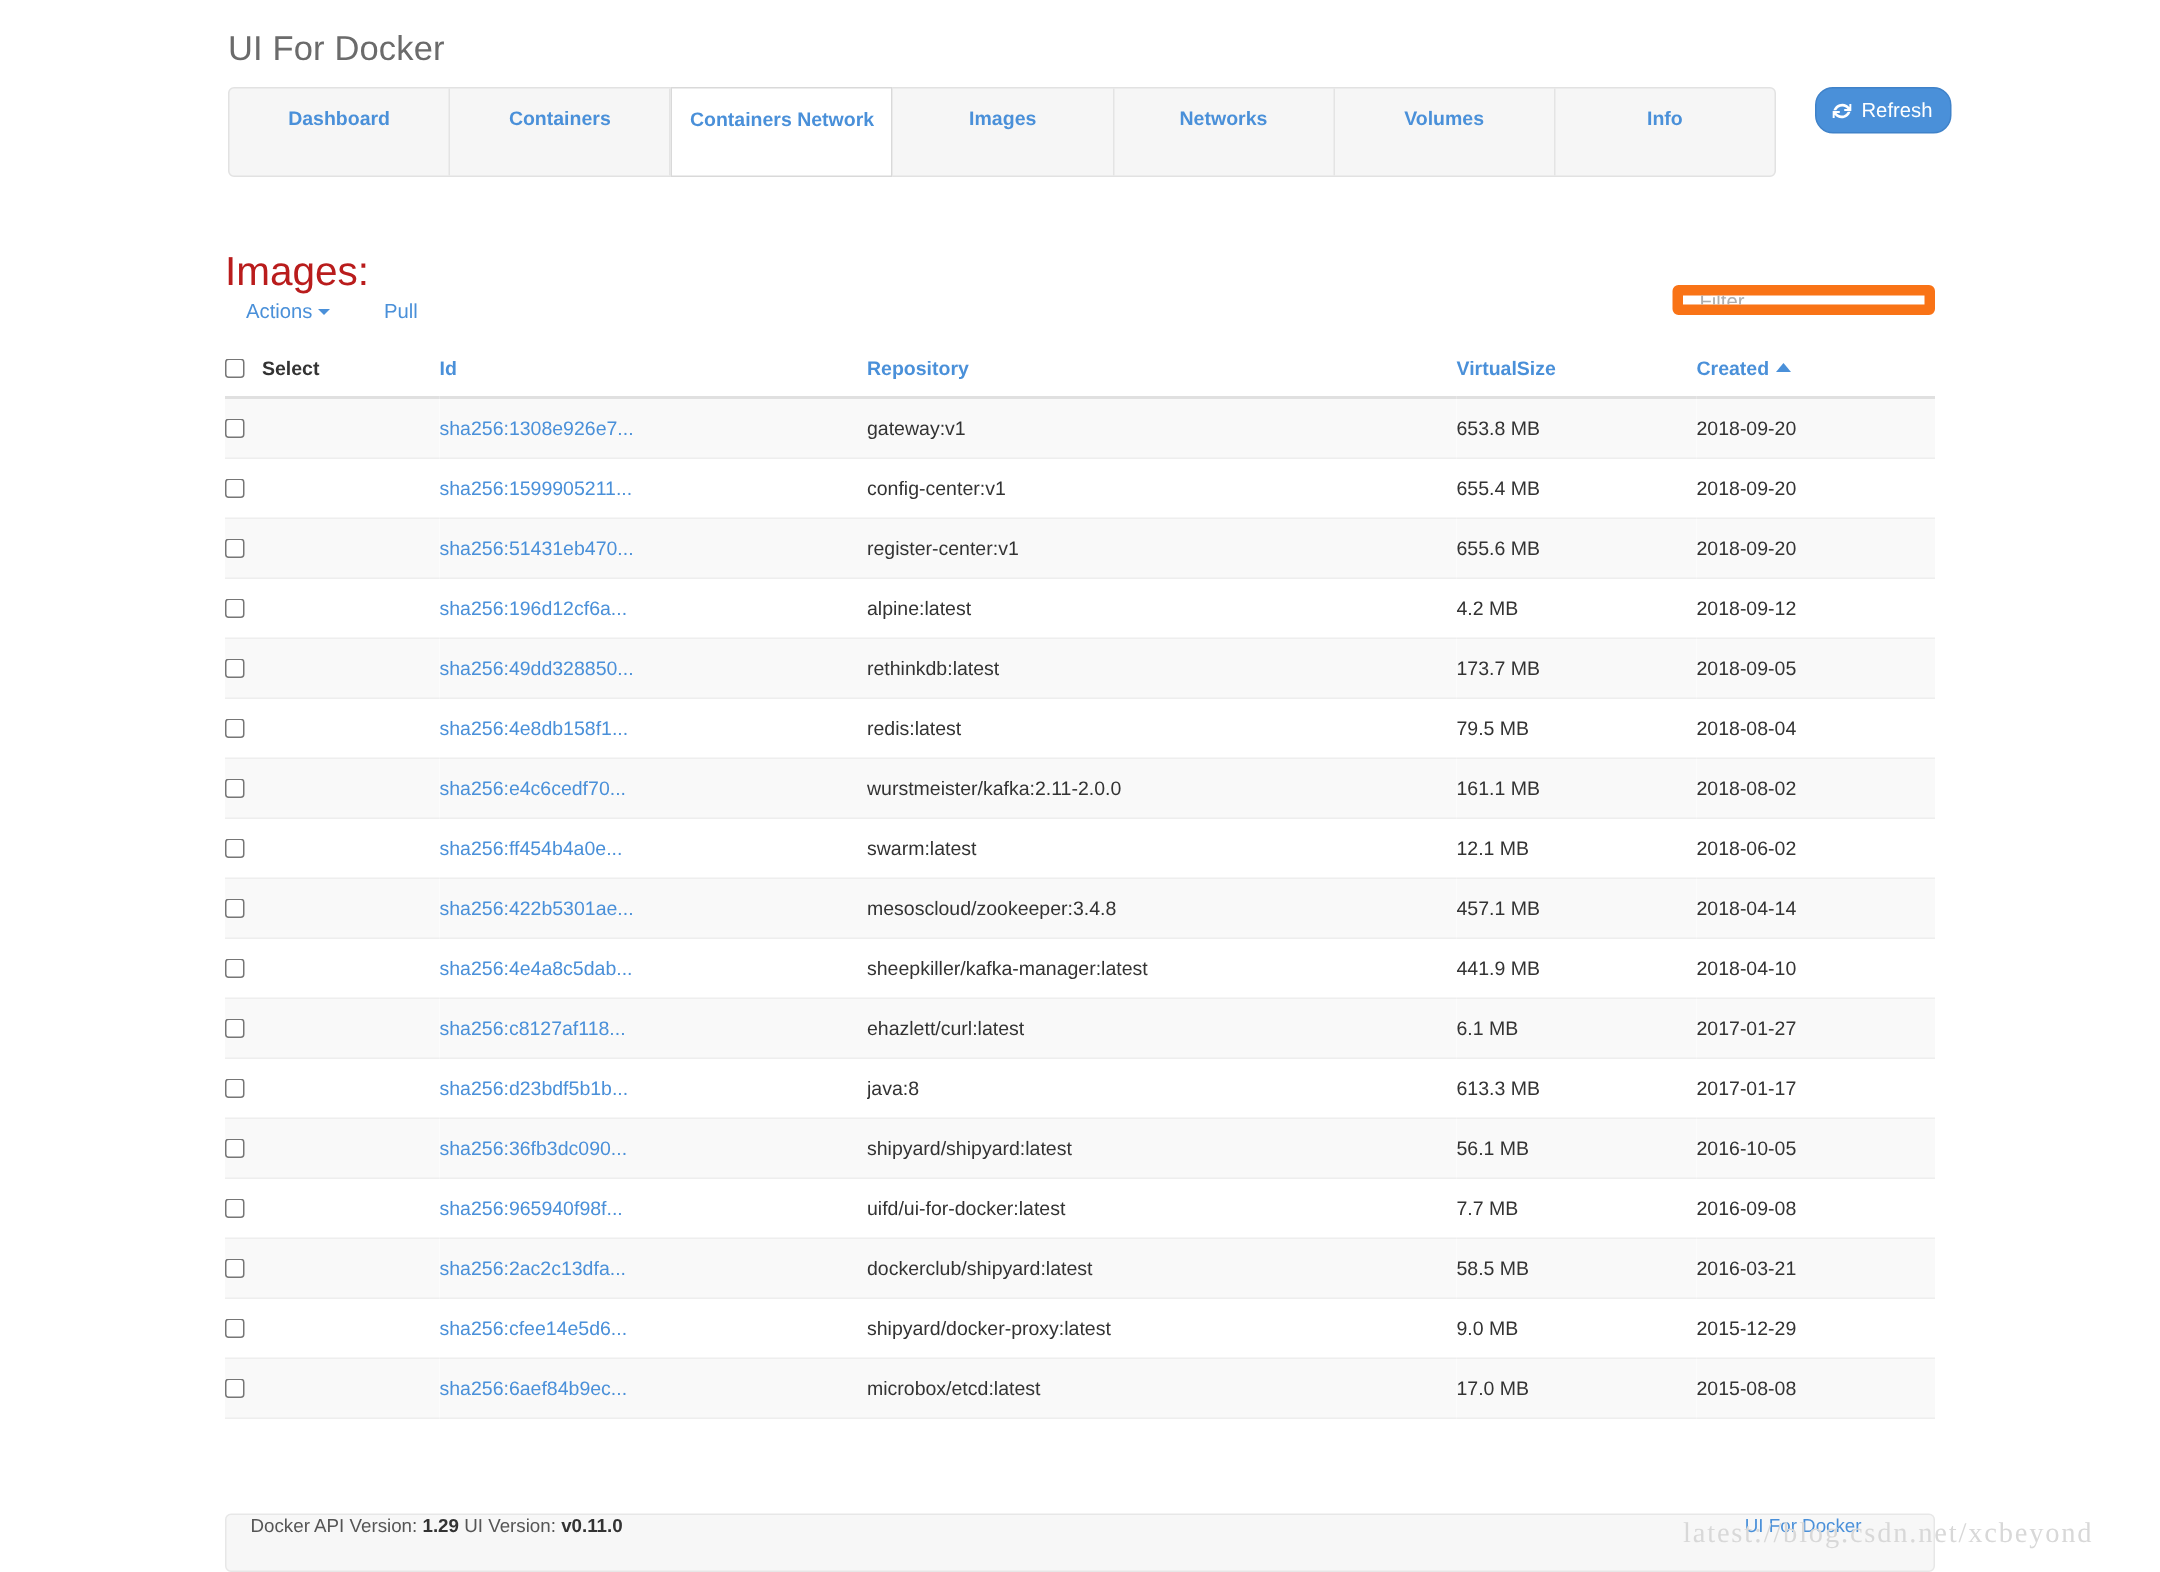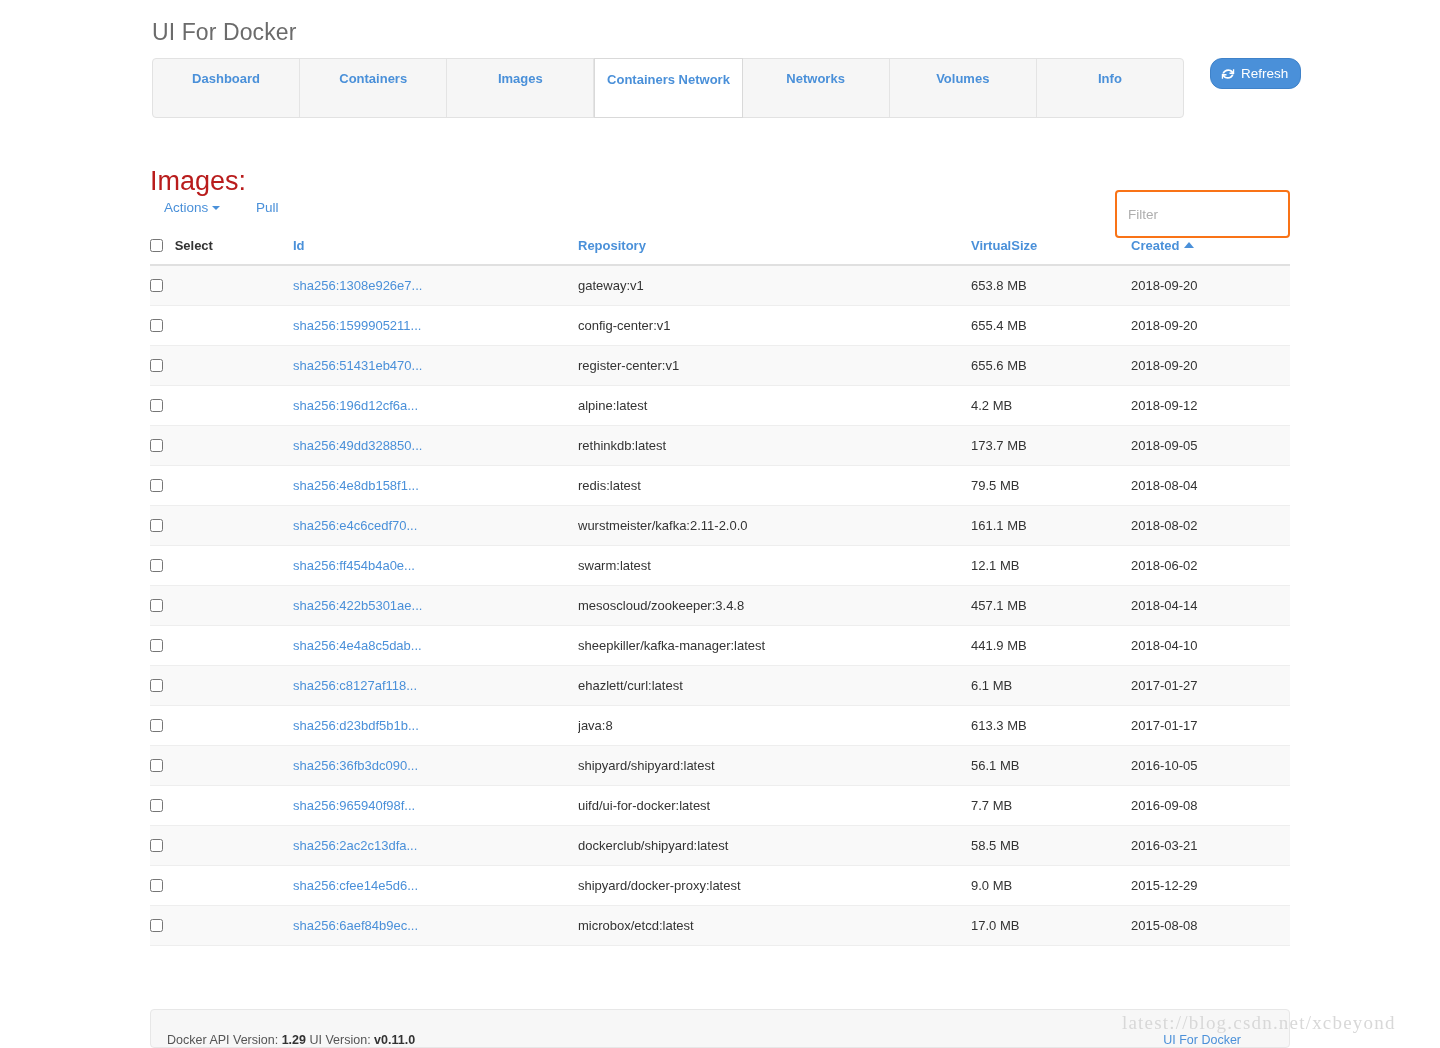--- a/index.html
+++ b/index.html
@@ -137,24 +137,24 @@
     vertical-align: 2px;
     border-left: 4px solid transparent;
     border-right: 4px solid transparent;
     border-top: 4px solid #4a90d9;
   }
   .filter-input {
     position: absolute;
     right: 0;
     top: -8px;
     width: 175px;
-    height: 48px;
+    height: 20px;
     padding: 0 11px;
     box-sizing: border-box;
-    border: 2px solid #f97316;
+    border: 7px solid #f97316;
     border-radius: 4px;
     font-family: "Liberation Sans", sans-serif;
     font-size: 13.5px;
     color: #6d28d9;
     background: #fff;
     outline: none;
   }
   .filter-input::placeholder { color: #aeaeae; }
 
   
@@ -231,21 +231,21 @@
     position: absolute;
     left: 150px;
     top: 1009px;
     width: 1140px;
     height: 39px;
     box-sizing: border-box;
     background: #f7f7f7;
     border: 1px solid #e7e7e7;
     border-radius: 4px;
     display: flex;
-    align-items: flex-end;
+    align-items: flex-start;
     justify-content: space-between;
     padding: 0 16px;
   }
   .footer-left {
     font-size: 12.5px;
     color: #555555;
     white-space: nowrap;
   }
   .footer-left b { font-weight: bold; color: #333; }
   .footer-link {
@@ -277,25 +277,25 @@
 
   <div class="app-title">UI For Docker</div>
 
   <nav class="navbar">
     <div class="nav-tab">
       <span>Dashboard</span>
     </div>
     <div class="nav-tab">
       <span>Containers</span>
     </div>
-    <div class="nav-tab">
-      <span>Images</span>
-    </div>
     <div class="nav-tab active">
       <span>Containers Network</span>
+    </div>
+    <div class="nav-tab">
+      <span>Images</span>
     </div>
     <div class="nav-tab">
       <span>Networks</span>
     </div>
     <div class="nav-tab">
       <span>Volumes</span>
     </div>
     <div class="nav-tab">
       <span>Info</span>
     </div>

